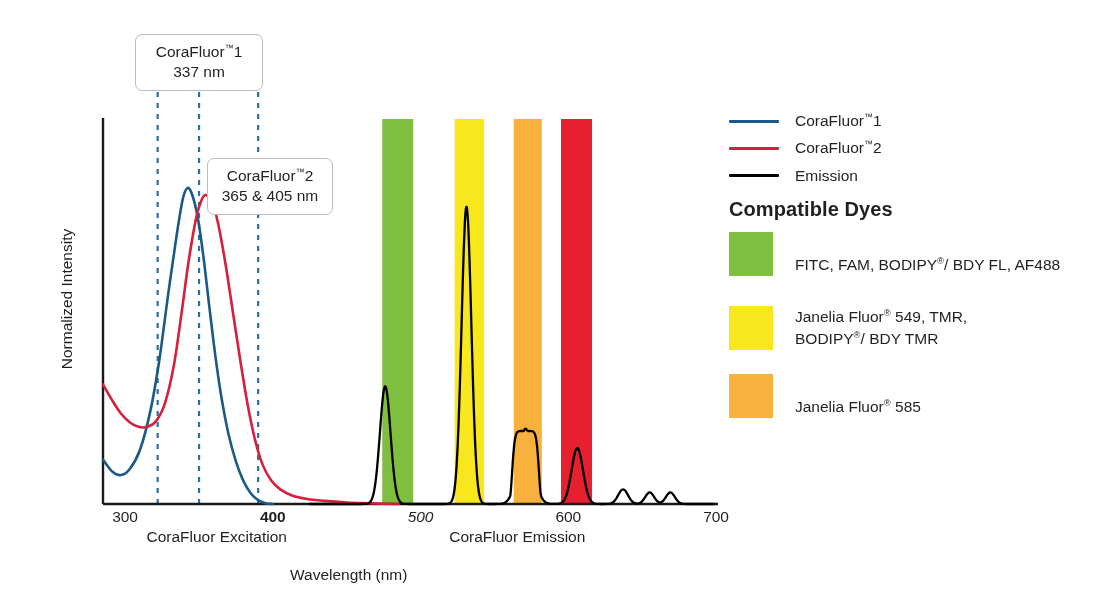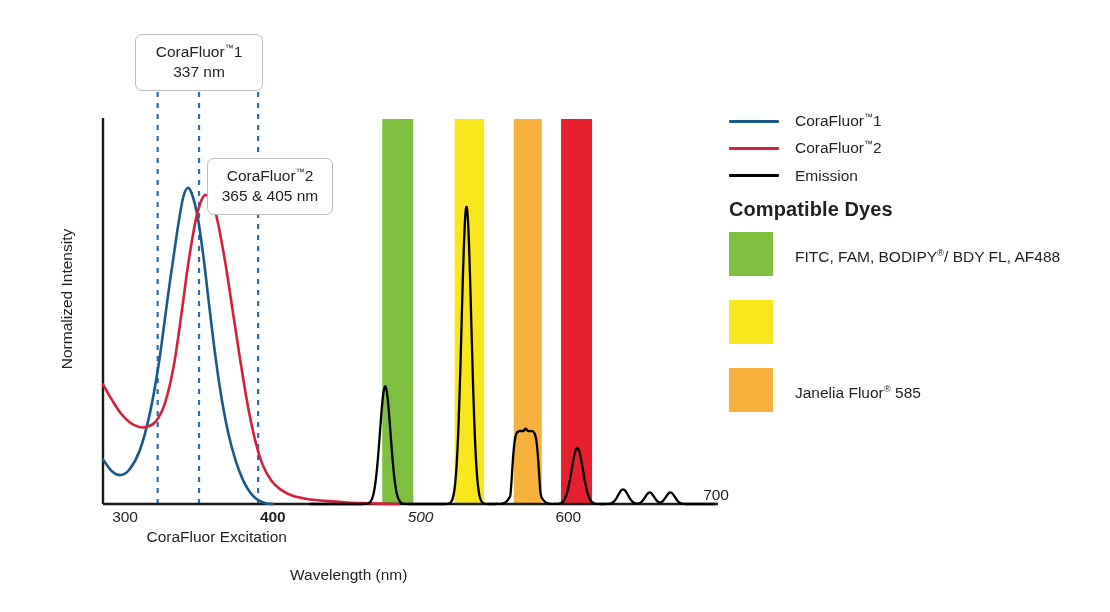--- a/index.html
+++ b/index.html
@@ -32,21 +32,21 @@
   #legend{position:absolute;left:729px;top:108px;width:370px;}
   .legend-row{display:flex;align-items:center;height:27px;}
   .legend-swatch-line{width:50px;height:3px;margin-right:16px;flex:0 0 auto;border-radius:1px;}
   .legend-text{font-size:15.5px;color:#231f20;white-space:nowrap;}
   .legend-text sup{font-size:9px;vertical-align:super;}
 
   #dyes-title{position:absolute;left:729px;top:198px;font-size:20px;font-weight:bold;
               color:#231f20;letter-spacing:.1px;}
 
   #dyes-list{position:absolute;left:729px;top:232px;width:375px;}
-  .dye-row{display:flex;align-items:center;margin-bottom:24px;}
+  .dye-row{display:flex;align-items:flex-end;margin-bottom:24px;}
   .dye-swatch{width:44px;height:44px;flex:0 0 auto;margin-right:22px;}
   .dye-text{font-size:15.5px;line-height:1.42;color:#231f20;padding-top:6px;}
   .dye-text sup{font-size:9.5px;vertical-align:super;}
 </style>
 </head>
 <body>
 
 <div id="root">
 
   <svg id="chart-svg" viewBox="0 0 1110 612" preserveAspectRatio="none">
@@ -83,24 +83,25 @@
   </div>
 
   <div id="yaxis-title">Normalized Intensity</div>
   <div id="xaxis-title">Wavelength (nm)</div>
 
   <div id="tick-layer">
       <div class="axis-tick" style="left: 68px; top: 508px;">300</div>
       <div class="axis-tick" style="left: 215.75px; top: 508px; font-weight: bold;">400</div>
       <div class="axis-tick" style="left: 363.5px; top: 508px; font-style: italic;">500</div>
       <div class="axis-tick" style="left: 511.25px; top: 508px;">600</div>
-      <div class="axis-tick" style="left: 659px; top: 486px;">700</div>
+      <div class="axis-tick" style="left: 659px; top: 508px;">700</div>
     </div>
 
   <div class="sub-label" id="label-exc" style="left: 66.875px; top: 528px; width: 220px;">CoraFluor Excitation</div>
+  <div class="sub-label" id="label-emi" style="left: 365.33px; top: 528px; width: 220px;">CoraFluor Emission</div>
 
   <div id="legend">
       <div class="legend-row">
         <span class="legend-swatch-line" style="background: rgb(27, 90, 134);"></span>
         <span class="legend-text">CoraFluor<sup>™</sup>1</span>
       </div>
       <div class="legend-row">
         <span class="legend-swatch-line" style="background: rgb(213, 31, 60);"></span>
         <span class="legend-text">CoraFluor<sup>™</sup>2</span>
       </div>
@@ -113,20 +114,24 @@
   <div id="dyes-title">Compatible Dyes</div>
   <div id="dyes-list">
       <div class="dye-row">
         <div class="dye-swatch" style="background: rgb(126, 191, 63);"></div>
         <div class="dye-text">
           <div>FITC, FAM, BODIPY<sup>®</sup>/ BDY FL, AF488</div>
         </div>
       </div>
       <div class="dye-row">
         <div class="dye-swatch" style="background: rgb(249, 231, 30);"></div>
+        <div class="dye-text">
+          <div>Janelia Fluor<sup>®</sup> 549, TMR,</div>
+          <div>BODIPY<sup>®</sup>/ BDY TMR</div>
+        </div>
       </div>
       <div class="dye-row">
         <div class="dye-swatch" style="background: rgb(249, 177, 61);"></div>
         <div class="dye-text">
           <div>Janelia Fluor<sup>®</sup> 585</div>
         </div>
       </div>
     </div>
 
 </div>

